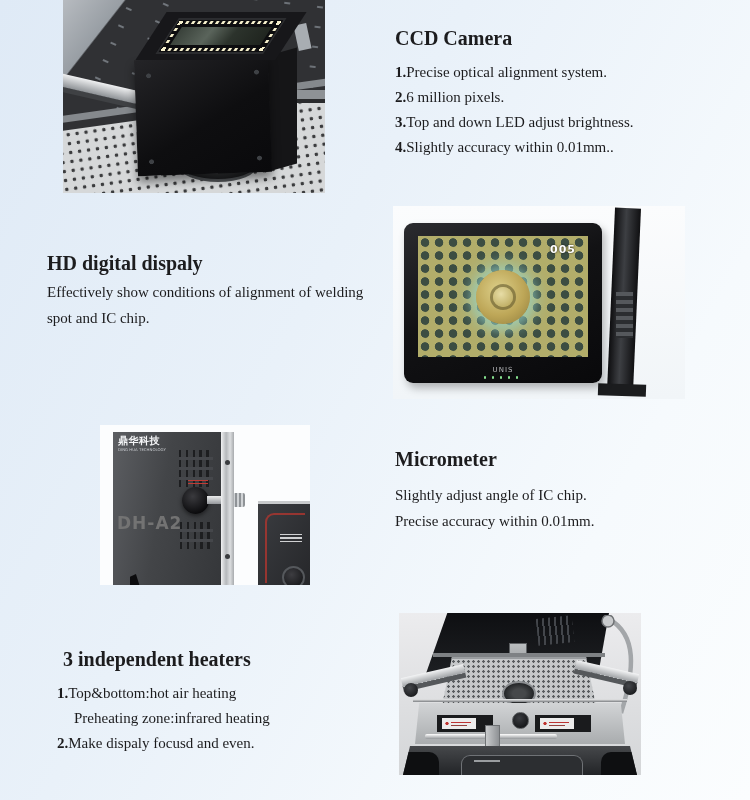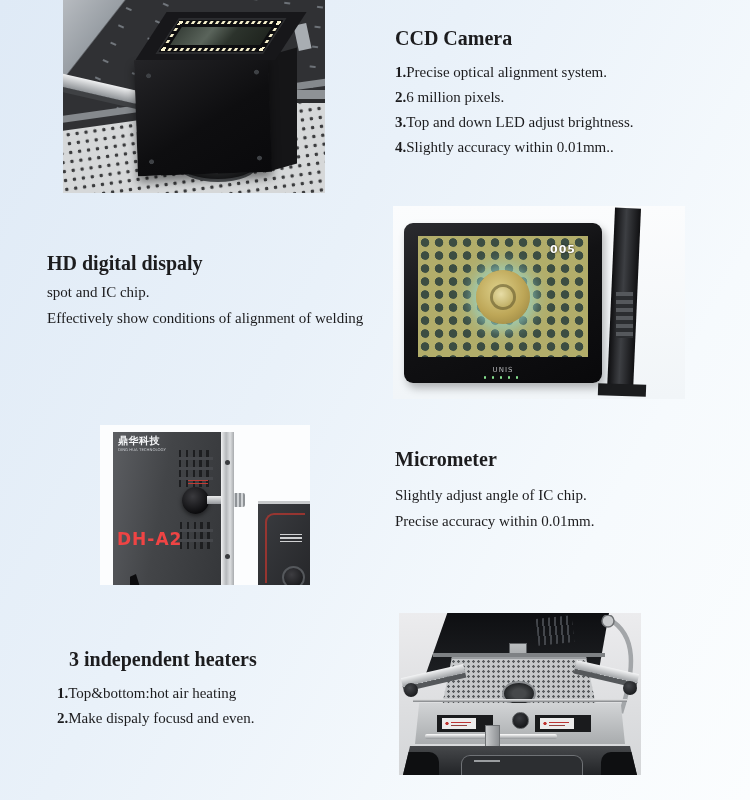--- a/index.html
+++ b/index.html
@@ -15,21 +15,21 @@
   .fh { font-size: 20px; font-weight: bold; white-space: nowrap; }
   .fl { font-size: 15px; white-space: nowrap; }
   .num { font-weight: bold; }
   .tb-ccd   { left: 395px; top: 27px;  width: 345px; }
   .tb-ccd .fh { margin-bottom: 10px; } .tb-ccd .fl { line-height: 25px; }
   .tb-hd    { left: 47px;  top: 252px; width: 335px; }
   .tb-hd .fh { margin-bottom: 4px; } .tb-hd .fl { line-height: 26px; }
   .tb-mic   { left: 395px; top: 448px; width: 335px; }
   .tb-mic .fh { margin-bottom: 11px; } .tb-mic .fl { line-height: 26px; }
   .tb-heat  { left: 57px;  top: 648px; width: 325px; }
-  .tb-heat .fh { margin-bottom: 10px; margin-left: 12px; } .tb-heat .fl { line-height: 25px; }
+  .tb-heat .fh { margin-bottom: 10px; margin-left: 6px; } .tb-heat .fl { line-height: 25px; }
   .fl.indent { padding-left: 17px; }
   
   .photo1 { left: 63px; top: 0; width: 262px; height: 193px; background: #303134; overflow: hidden; }
   .p1-corner { left: 0; top: 0; width: 110px; height: 120px;
     background: linear-gradient(128deg, #b7bbc0 0%, #989ea4 30%, rgba(150,155,160,0) 31%); }
   .p1-slots-a { left: 4px; top: -14px; width: 130px; height: 130px; transform: rotate(24deg);
     background-image: radial-gradient(ellipse 8px 3px at 13px 9px, #71767c 0 2.8px, rgba(0,0,0,0) 3.3px);
     background-size: 32px 19px; }
   .p1-slots-b { right: -6px; top: -8px; width: 130px; height: 138px; transform: rotate(7deg);
     background-image: radial-gradient(ellipse 8px 3px at 13px 9px, #6d7278 0 2.8px, rgba(0,0,0,0) 3.3px);
@@ -118,21 +118,21 @@
   .p3-vents2 { left: 80px; top: 97px; width: 33px; height: 27px; }
   .p3-redtag { left: 88px; top: 55px; width: 20px; height: 6px;
     background: repeating-linear-gradient(180deg, #c03a34 0 1.3px, rgba(0,0,0,0) 1.3px 3.2px); }
   .p3-knob { left: 82px; top: 62px; width: 27px; height: 27px; border-radius: 50%;
     background: radial-gradient(circle at 40% 35%, #3a3a3e, #0b0b0d 72%);
     box-shadow: 0 2px 4px rgba(0,0,0,.5); }
   .p3-shaft { left: 107px; top: 71px; width: 28px; height: 8px;
     background: linear-gradient(180deg, #eceded, #95989c); }
   .p3-tip { left: 133px; top: 68px; width: 12px; height: 14px; border-radius: 2px;
     background: repeating-linear-gradient(90deg, #d0d3d6 0 2px, #8f9397 2px 4px); }
-  .p3-model { left: 17px; top: 104px; color: #ef4444;
+  .p3-model { left: 17px; top: 88px; color: #737373;
     font: bold 17px "DejaVu Sans", sans-serif; letter-spacing: 1px; }
   .p3-strip { left: 121px; top: 7px; width: 13px; height: 153px;
     background: linear-gradient(90deg, #f0f1f2, #b5b8bb 40%, #dcdee0 70%, #a8abae); }
   .p3-strip:before, .p3-strip:after { content:""; position: absolute; left: 4px; width: 5px; height: 5px;
     border-radius: 50%; background: #3a3c3f; }
   .p3-strip:before { top: 28px; } .p3-strip:after { top: 122px; }
   .p3-panel2 { left: 158px; top: 76px; width: 52px; height: 84px;
     background: linear-gradient(120deg, #3b3d41, #26272a); border-top: 3px solid #c8cacc; }
   .p3-redline { position: absolute; left: 7px; top: 9px; width: 40px; height: 70px;
     border-left: 2px solid #a83630; border-top: 2px solid #a83630; border-radius: 9px 0 0 0; opacity: .85; }
@@ -231,22 +231,22 @@
   <div class="tb tb-ccd">
     <div class="fh">CCD Camera</div>
     <div class="fl"><span class="num">1.</span><span>Precise optical alignment system.</span></div>
     <div class="fl"><span class="num">2.</span><span>6 million pixels.</span></div>
     <div class="fl"><span class="num">3.</span><span>Top and down LED adjust brightness.</span></div>
     <div class="fl"><span class="num">4.</span><span>Slightly accuracy within 0.01mm..</span></div>
   </div>
 
   <div class="tb tb-hd">
     <div class="fh">HD digital dispaly</div>
+    <div class="fl">Effectively show conditions of alignment of welding</div>
     <div class="fl">spot and IC chip.</div>
-    <div class="fl">Effectively show conditions of alignment of welding</div>
   </div>
 
   <div class="abs photo2">
     <div class="abs p2-arm"></div>
     <div class="abs p2-arm-hinge"></div>
     <div class="abs p2-foot"></div>
     <div class="abs p2-mon">
       <div class="p2-screen">
         <div class="p2-knob"></div>
         <div class="p2-osd">005</div>
@@ -280,20 +280,21 @@
 
   <div class="tb tb-mic">
     <div class="fh">Micrometer</div>
     <div class="fl">Slightly adjust angle of IC chip.</div>
     <div class="fl">Precise accuracy within 0.01mm.</div>
   </div>
 
   <div class="tb tb-heat">
     <div class="fh">3 independent heaters</div>
     <div class="fl"><span class="num">1.</span><span>Top&amp;bottom:hot air heating</span></div>
+    <div class="fl indent"><span>Preheating zone:infrared heating</span></div>
     <div class="fl"><span class="num">2.</span><span>Make dispaly focusd and even.</span></div>
   </div>
 
   <div class="abs photo4">
     <div class="abs p4-interior">
       <div class="p4-vents"></div>
       <div class="p4-clamp"></div>
     </div>
     <svg class="abs p4-lamp" width="72" height="112" viewBox="0 0 72 112">
       <path d="M38,4 C66,20 64,54 50,98" stroke="#a3a6a9" stroke-width="4.5" fill="none"></path>

